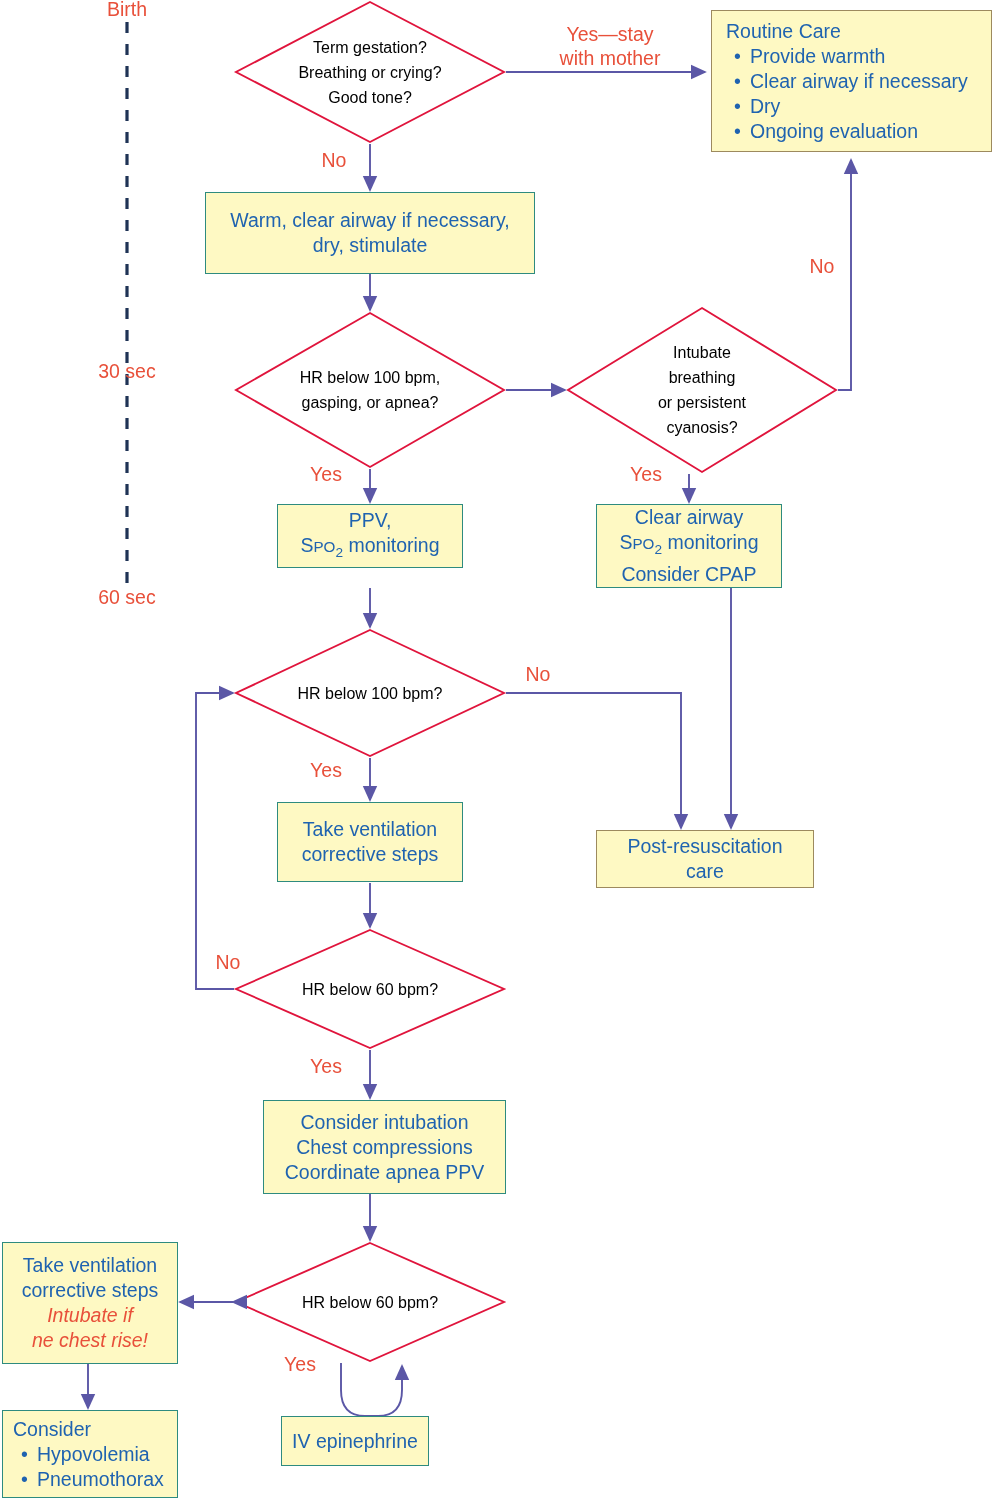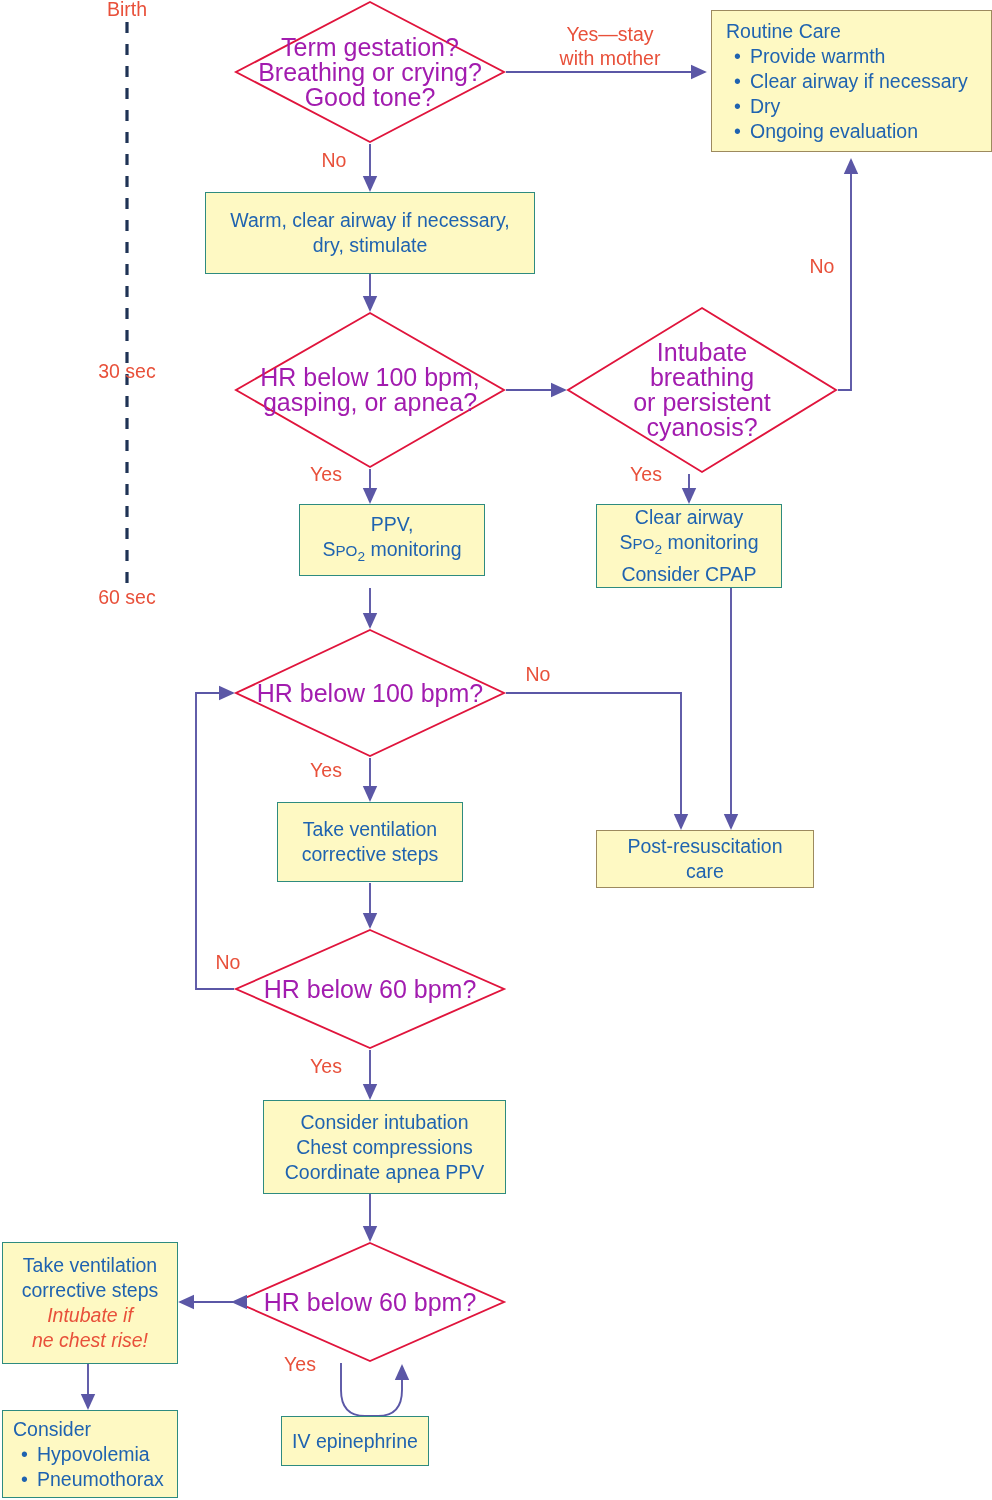--- a/index.html
+++ b/index.html
@@ -22,23 +22,23 @@
     font-size:19.5px;line-height:25px;
     padding:4px 6px;
   }
   
   .rect.tan{border:1.6px solid #9d8a5e;}
   .rect.left{justify-content:flex-start;text-align:left;}
 
   
   .dtext{
     position:absolute;
-    color:#a21caf;
+    color:#000000;
     text-align:center;
-    font-size:25px;line-height:25px;
+    font-size:16px;line-height:25px;
     display:flex;align-items:center;justify-content:center;
     pointer-events:none;
   }
 
   .edgelabel{
     position:absolute;color:#e8503a;font-size:19.5px;line-height:24px;
     text-align:center;white-space:pre-line;
   }
   .timelabel{position:absolute;color:#e8503a;font-size:19.5px;text-align:center;}
 
@@ -156,21 +156,21 @@
     </div>
   </div>
 
   <div class="node rect" style="left:205px;top:192px;width:330px;height:82px;">
     <div>
       <div>Warm, clear airway if necessary,</div>
       <div>dry, stimulate</div>
     </div>
   </div>
 
-  <div class="node rect" style="left:277px;top:504px;width:186px;height:72px;margin-left:22px;">
+  <div class="node rect" style="left:277px;top:504px;width:186px;height:64px;">
     <div>
       <div>PPV,</div>
       <div><span>S</span><span class="sc">PO</span><sub>2</sub><span> monitoring</span></div>
     </div>
   </div>
 
   <div class="node rect" style="left:596px;top:504px;width:186px;height:84px;">
     <div>
       <div>Clear airway</div>
       <div><span>S</span><span class="sc">PO</span><sub>2</sub><span> monitoring</span></div>

